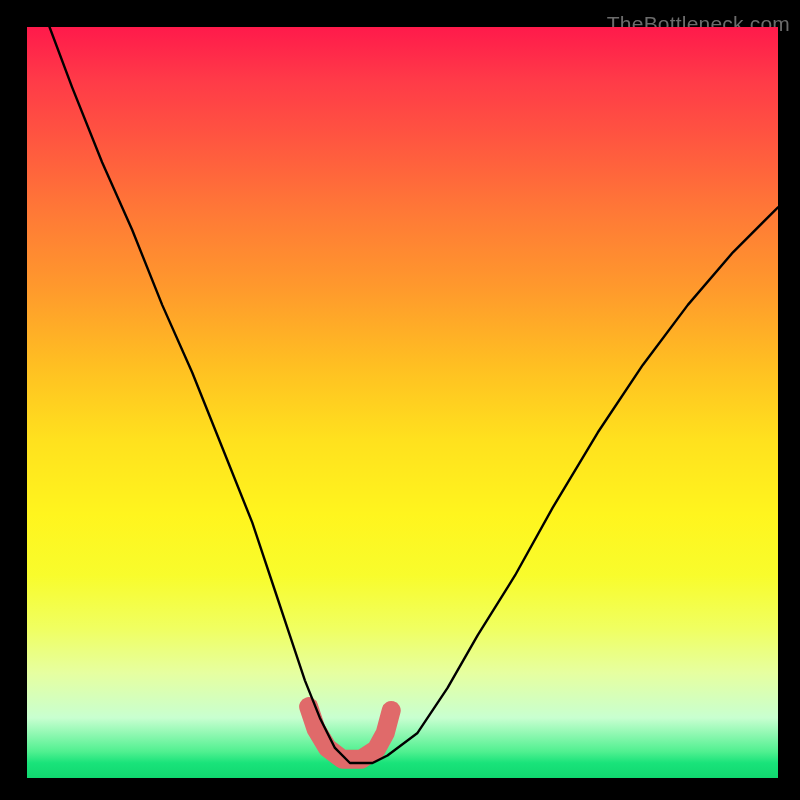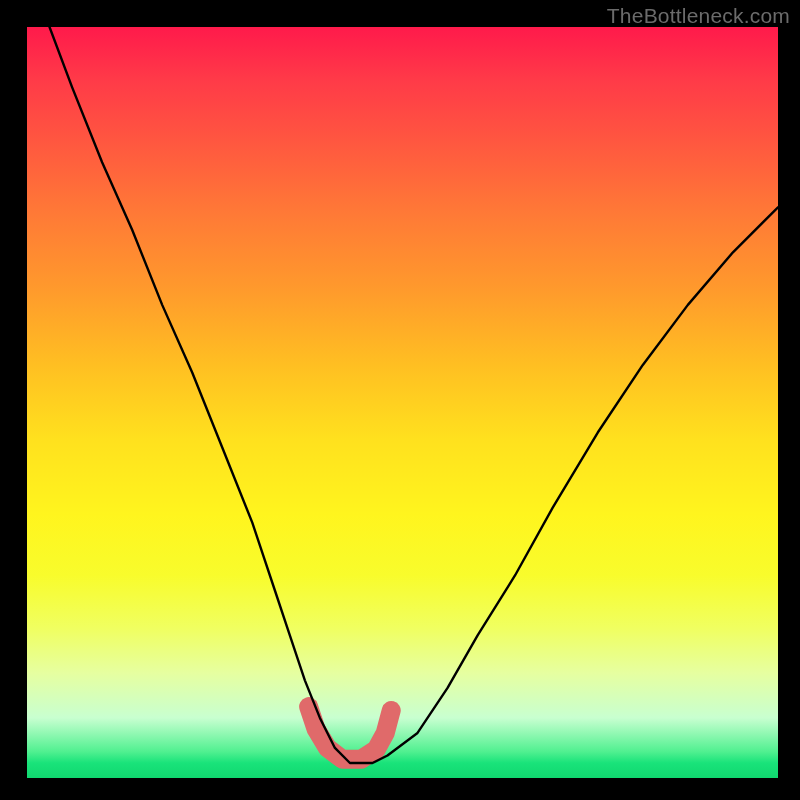--- a/index.html
+++ b/index.html
@@ -41,21 +41,21 @@
       #f0ff60 80%,
       #e6ffa0 86%,
       #c8ffd0 92%,
       #50f090 96.5%,
       #19e37a 98%,
       #10d76f 100%
     );
   }
   .watermark {
     position: absolute;
-    top: 4px;
+    top: 12px;
     right: 10px;
     color: #6b6b6b;
     font-size: 21px;
     letter-spacing: 0.2px;
     font-weight: 500;
     user-select: none;
   }
   svg.curve {
     position: absolute;
     inset: 0;

